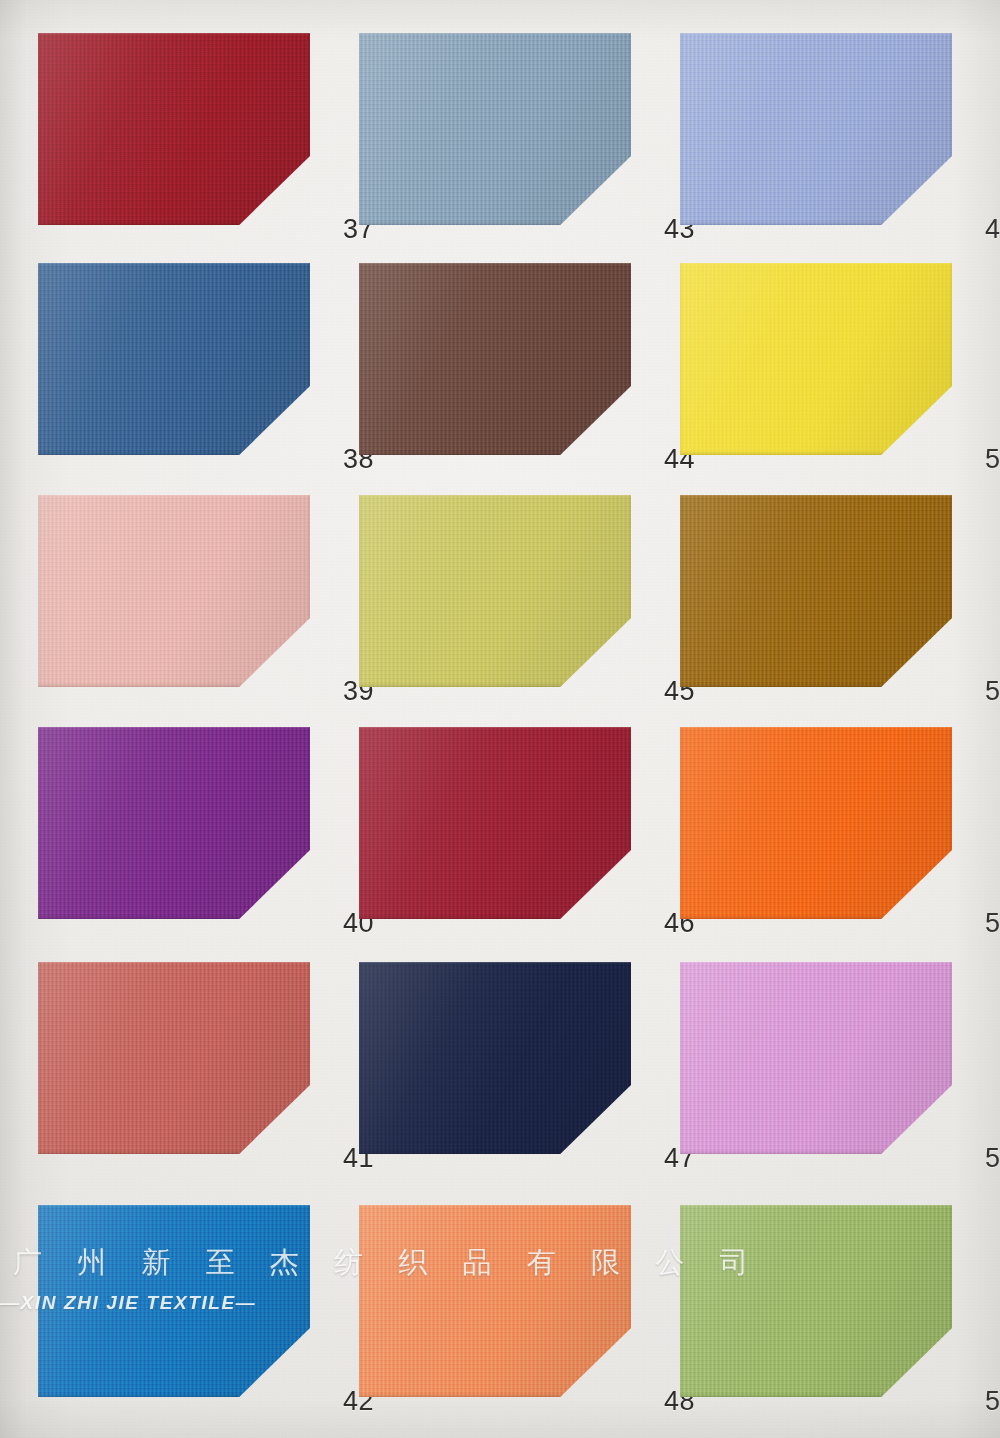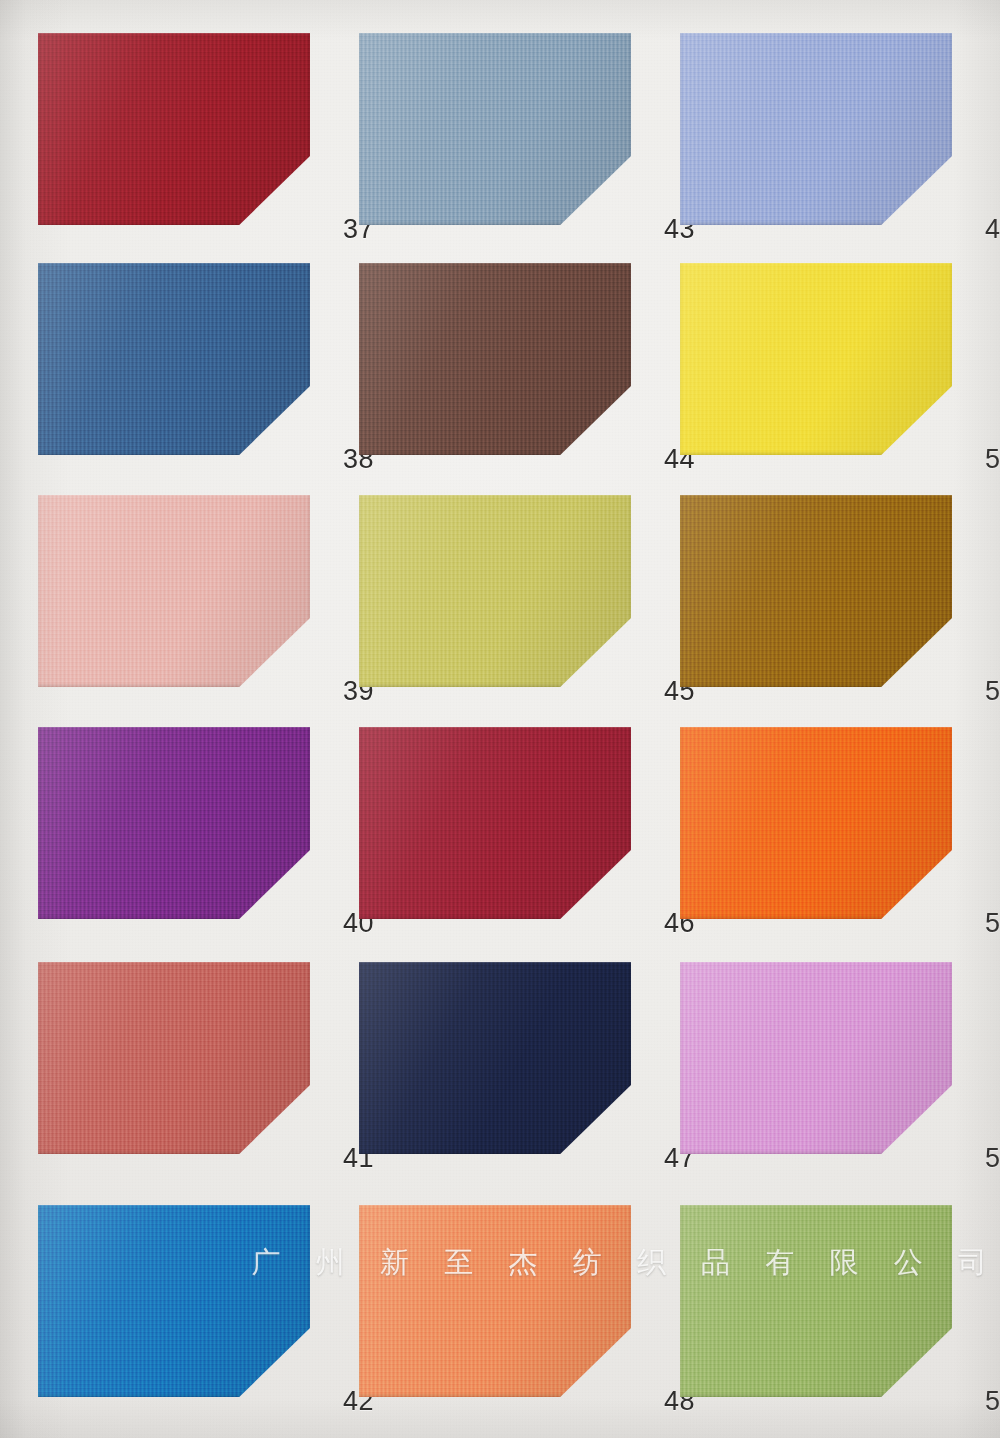--- a/index.html
+++ b/index.html
@@ -126,21 +126,21 @@
     line-height: 1;
     user-select: none;
   }
 
   
   #watermark {
     position: absolute;
     left: 0;
     right: 0;
     top: 1243px;
-    text-align: right;
+    text-align: left;
     pointer-events: none;
     user-select: none;
   }
   #wm-cn {
     font-family: "DejaVu Sans", sans-serif;
     font-size: 29px;
     letter-spacing: 13px;
     color: rgba(255,255,255,.80);
     text-shadow: 0 1px 2px rgba(90,88,85,.30);
     white-space: nowrap;
@@ -327,15 +327,16 @@
           <div class="chip-inner-edge"></div>
         </div>
         <div class="num">54</div>
       </div>
     </div>
 
   <div id="edge-shade"></div>
 
   <div id="watermark">
     <div id="wm-cn">广 州 新 至 杰 纺 织 品 有 限 公 司</div>
+    <div id="wm-en">—XIN ZHI JIE TEXTILE—</div>
   </div>
 
 </div>
 
 </body></html>

